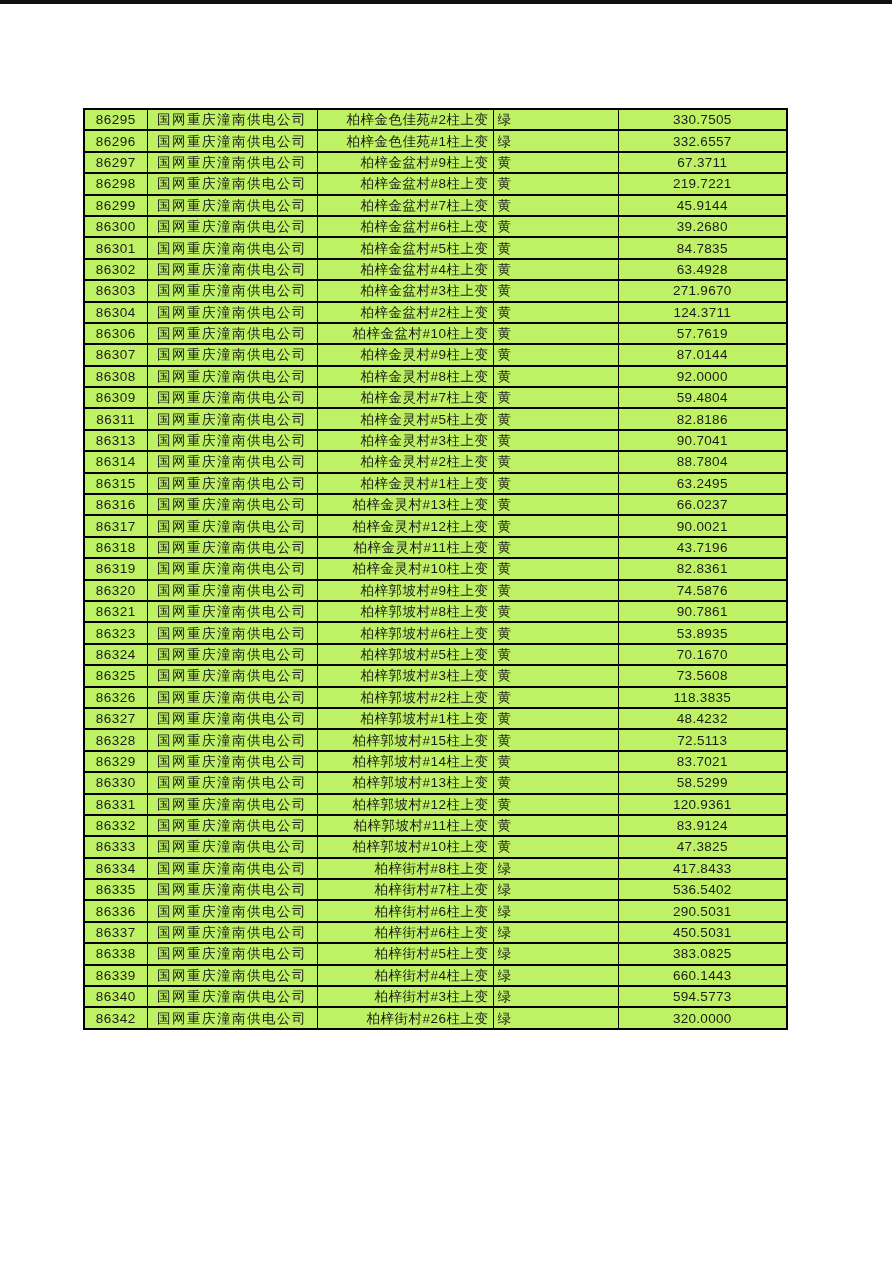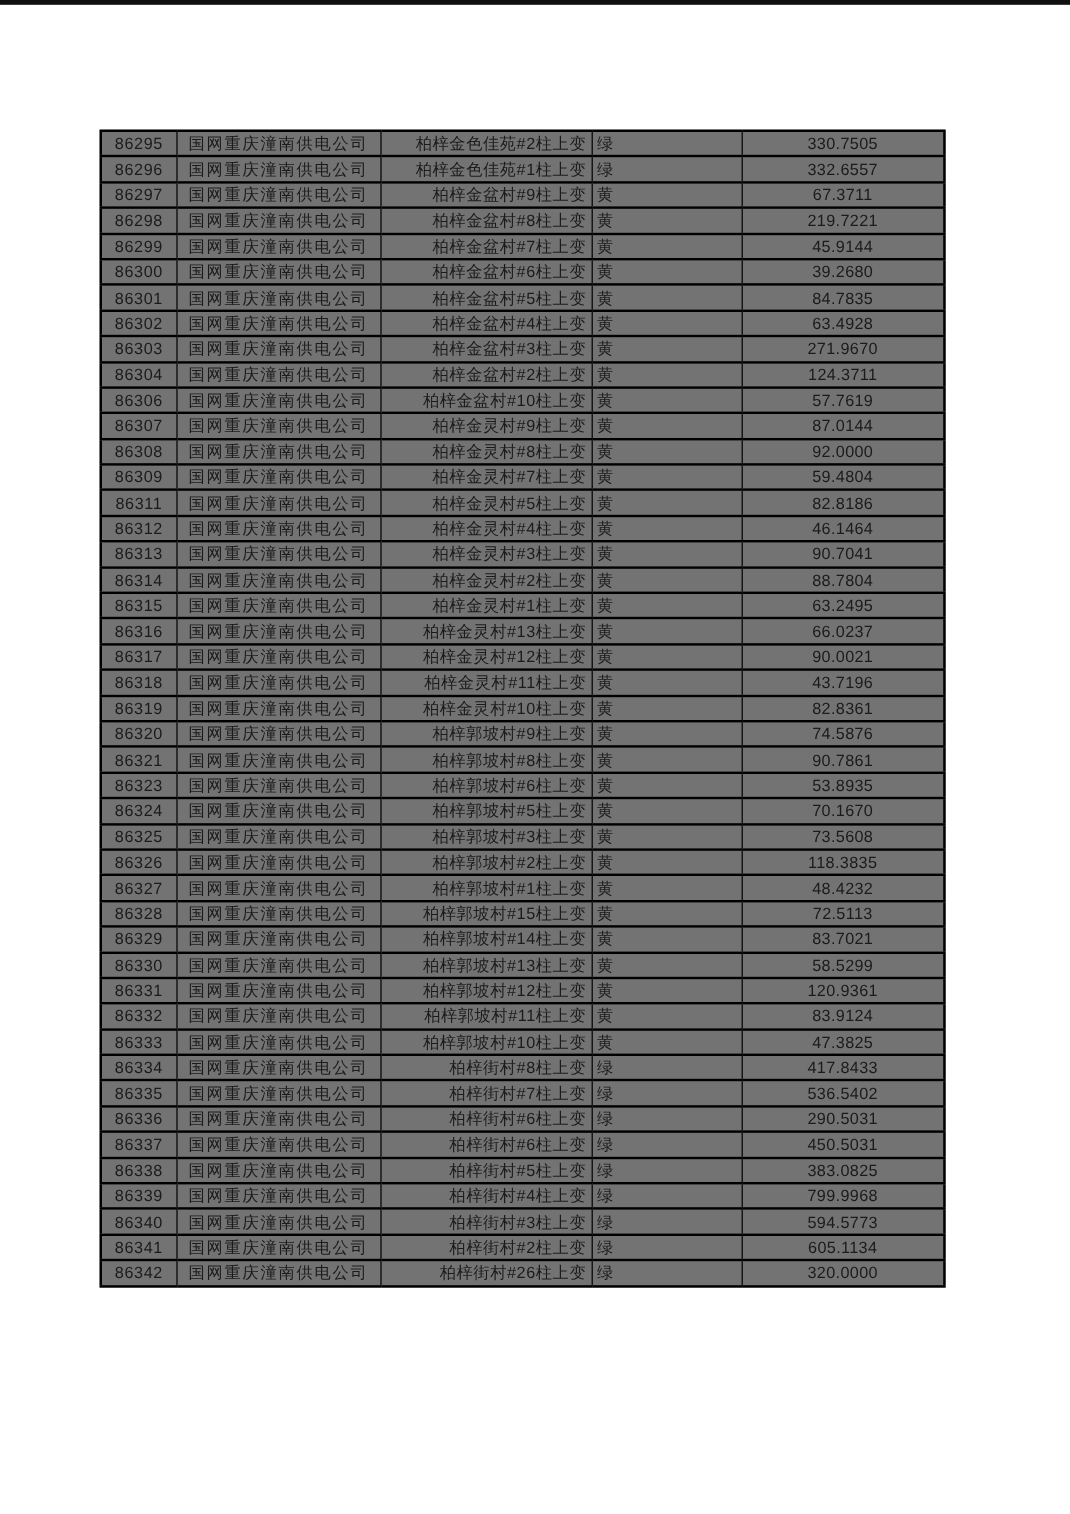--- a/index.html
+++ b/index.html
@@ -21,21 +21,21 @@
     width: 892px;
     height: 4px;
     background: #101010;
   }
   table.data-table {
     position: absolute;
     top: 108px;
     left: 83px;
     border-collapse: collapse;
     table-layout: fixed;
-    background: #737373;
+    background: #bef264;
     border: 2px solid #000000;
   }
   table.data-table td {
     border: 1px solid #000000;
     border-top-width: 2px;
     border-bottom-width: 2px;
     height: 19.4px;
     padding: 0 4px;
     font-size: 13.5px;
     line-height: 19px;
@@ -180,27 +180,20 @@
     <td class="c-value">59.4804</td>
   </tr>
       <tr>
     <td class="c-id">86311</td>
     <td class="c-company">国网重庆潼南供电公司</td>
     <td class="c-name">柏梓金灵村#5柱上变</td>
     <td class="c-status">黄</td>
     <td class="c-value">82.8186</td>
   </tr>
       <tr>
-    <td class="c-id">86312</td>
-    <td class="c-company">国网重庆潼南供电公司</td>
-    <td class="c-name">柏梓金灵村#4柱上变</td>
-    <td class="c-status">黄</td>
-    <td class="c-value">46.1464</td>
-  </tr>
-      <tr>
     <td class="c-id">86313</td>
     <td class="c-company">国网重庆潼南供电公司</td>
     <td class="c-name">柏梓金灵村#3柱上变</td>
     <td class="c-status">黄</td>
     <td class="c-value">90.7041</td>
   </tr>
       <tr>
     <td class="c-id">86314</td>
     <td class="c-company">国网重庆潼南供电公司</td>
     <td class="c-name">柏梓金灵村#2柱上变</td>
@@ -366,35 +359,28 @@
     <td class="c-company">国网重庆潼南供电公司</td>
     <td class="c-name">柏梓街村#5柱上变</td>
     <td class="c-status">绿</td>
     <td class="c-value">383.0825</td>
   </tr>
       <tr>
     <td class="c-id">86339</td>
     <td class="c-company">国网重庆潼南供电公司</td>
     <td class="c-name">柏梓街村#4柱上变</td>
     <td class="c-status">绿</td>
-    <td class="c-value">799.9968</td>
+    <td class="c-value">660.1443</td>
   </tr>
       <tr>
     <td class="c-id">86340</td>
     <td class="c-company">国网重庆潼南供电公司</td>
     <td class="c-name">柏梓街村#3柱上变</td>
     <td class="c-status">绿</td>
     <td class="c-value">594.5773</td>
-  </tr>
-      <tr>
-    <td class="c-id">86341</td>
-    <td class="c-company">国网重庆潼南供电公司</td>
-    <td class="c-name">柏梓街村#2柱上变</td>
-    <td class="c-status">绿</td>
-    <td class="c-value">605.1134</td>
   </tr>
       <tr>
     <td class="c-id">86342</td>
     <td class="c-company">国网重庆潼南供电公司</td>
     <td class="c-name">柏梓街村#26柱上变</td>
     <td class="c-status">绿</td>
     <td class="c-value">320.0000</td>
   </tr>
     </tbody>
 </table>

